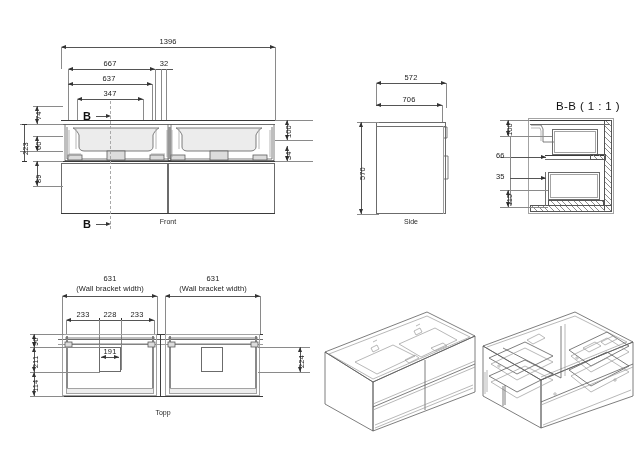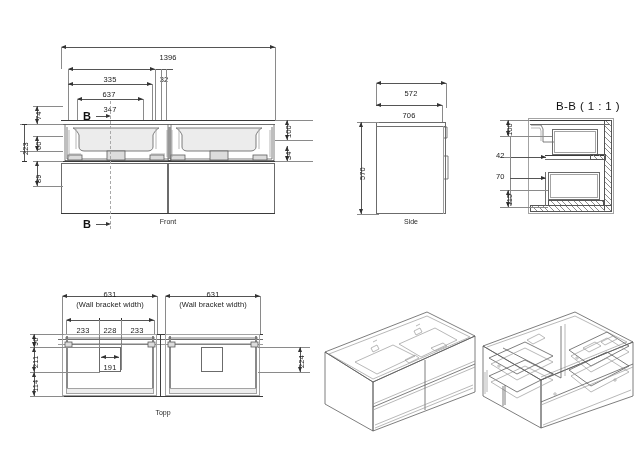--- a/index.html
+++ b/index.html
@@ -24,21 +24,21 @@
   .tick{position:absolute;width:5px;height:1px;background:#333;}
   .tickv{position:absolute;width:1px;height:5px;background:#333;}
 
   .arrw{position:absolute;width:0;height:0;}
   .arrw.l{border-top:2px solid transparent;border-bottom:2px solid transparent;border-right:5px solid #333;}
   .arrw.r{border-top:2px solid transparent;border-bottom:2px solid transparent;border-left:5px solid #333;}
   .arrw.u{border-left:2px solid transparent;border-right:2px solid transparent;border-bottom:5px solid #333;}
   .arrw.d{border-left:2px solid transparent;border-right:2px solid transparent;border-top:5px solid #333;}
 
   .dimtxt{position:absolute;font-size:7.5px;line-height:8px;color:#1b1b1b;white-space:nowrap;letter-spacing:.1px;}
-  .dimtxt.c{transform:translateX(-50%);margin-top:16px;}
+  .dimtxt.c{transform:translateX(-50%);}
   .dimtxt.rot{transform-origin:left top;transform:rotate(-90deg);}
   .viewlbl{position:absolute;font-size:7px;color:#2a2a2a;transform:translateX(-50%);white-space:nowrap;}
   .seclbl{position:absolute;font-size:11px;font-weight:bold;color:#111;white-space:nowrap;}
   .sectitle{position:absolute;font-size:11.5px;color:#111;white-space:nowrap;transform:translateX(-50%);letter-spacing:.4px;}
 
   .center{position:absolute;width:0;border-left:1px dashed #a9a9a9;}
 
   .box{position:absolute;border:1px solid #6b6b6b;box-sizing:border-box;}
   .boxl{position:absolute;border:1px solid #a3a3a3;box-sizing:border-box;}
   .fillg{background:#eeeeee;}
@@ -65,21 +65,21 @@
   <div class="arrw l" style="left:61px;top:45px;"></div>
   <div class="arrw r" style="left:270px;top:45px;"></div>
   <div class="ext v" style="left:61px;top:47px;height:22px;"></div>
   <div class="ext v" style="left:275px;top:47px;height:73px;"></div>
   <div class="dimtxt c" style="left:168px;top:38px;">1396</div>
 
   <div class="dimln h" style="left:68px;top:69px;width:87px;"></div>
   <div class="arrw l" style="left:68px;top:67px;"></div>
   <div class="arrw r" style="left:150px;top:67px;"></div>
   <div class="ext v" style="left:68px;top:69px;height:52px;"></div>
-  <div class="dimtxt c" style="left:110px;top:60px;">335</div>
+  <div class="dimtxt c" style="left:110px;top:60px;">667</div>
 
   <div class="dimln h" style="left:155px;top:69px;width:18px;"></div>
   <div class="dimtxt c" style="left:164px;top:60px;">32</div>
   <div class="ext v" style="left:155px;top:69px;height:52px;"></div>
   <div class="ext v" style="left:161px;top:69px;height:52px;"></div>
   <div class="ext v" style="left:166px;top:69px;height:52px;"></div>
 
   <div class="dimln h" style="left:68px;top:84px;width:84px;"></div>
   <div class="arrw l" style="left:68px;top:82px;"></div>
   <div class="arrw r" style="left:147px;top:82px;"></div>
@@ -242,25 +242,25 @@
   <div class="ext h" style="left:500px;top:136px;width:52px;"></div>
   <div class="dimln v" style="left:508px;top:120px;height:16px;"></div>
   <div class="arrw u" style="left:506px;top:120px;"></div>
   <div class="arrw d" style="left:506px;top:131px;"></div>
   <div class="dimtxt rot" style="left:506px;top:136px;">100</div>
 
   <div class="ext h" style="left:500px;top:157px;width:46px;"></div>
   <div class="dimln h" style="left:510px;top:157px;width:36px;"></div>
   <div class="arrw r" style="left:541px;top:155px;"></div>
   <div class="ext v" style="left:510px;top:136px;height:70px;"></div>
-  <div class="dimtxt" style="left:496px;top:152px;">42</div>
+  <div class="dimtxt" style="left:496px;top:152px;">66</div>
 
   <div class="dimln h" style="left:510px;top:178px;width:36px;"></div>
   <div class="arrw r" style="left:541px;top:176px;"></div>
-  <div class="dimtxt" style="left:496px;top:173px;">70</div>
+  <div class="dimtxt" style="left:496px;top:173px;">35</div>
 
   <div class="ext h" style="left:500px;top:190px;width:48px;"></div>
   <div class="ext h" style="left:500px;top:207px;width:48px;"></div>
   <div class="dimln v" style="left:508px;top:190px;height:17px;"></div>
   <div class="arrw u" style="left:506px;top:190px;"></div>
   <div class="arrw d" style="left:506px;top:202px;"></div>
   <div class="dimtxt rot" style="left:506px;top:206px;">115</div>
 </div>
 
 <div>

